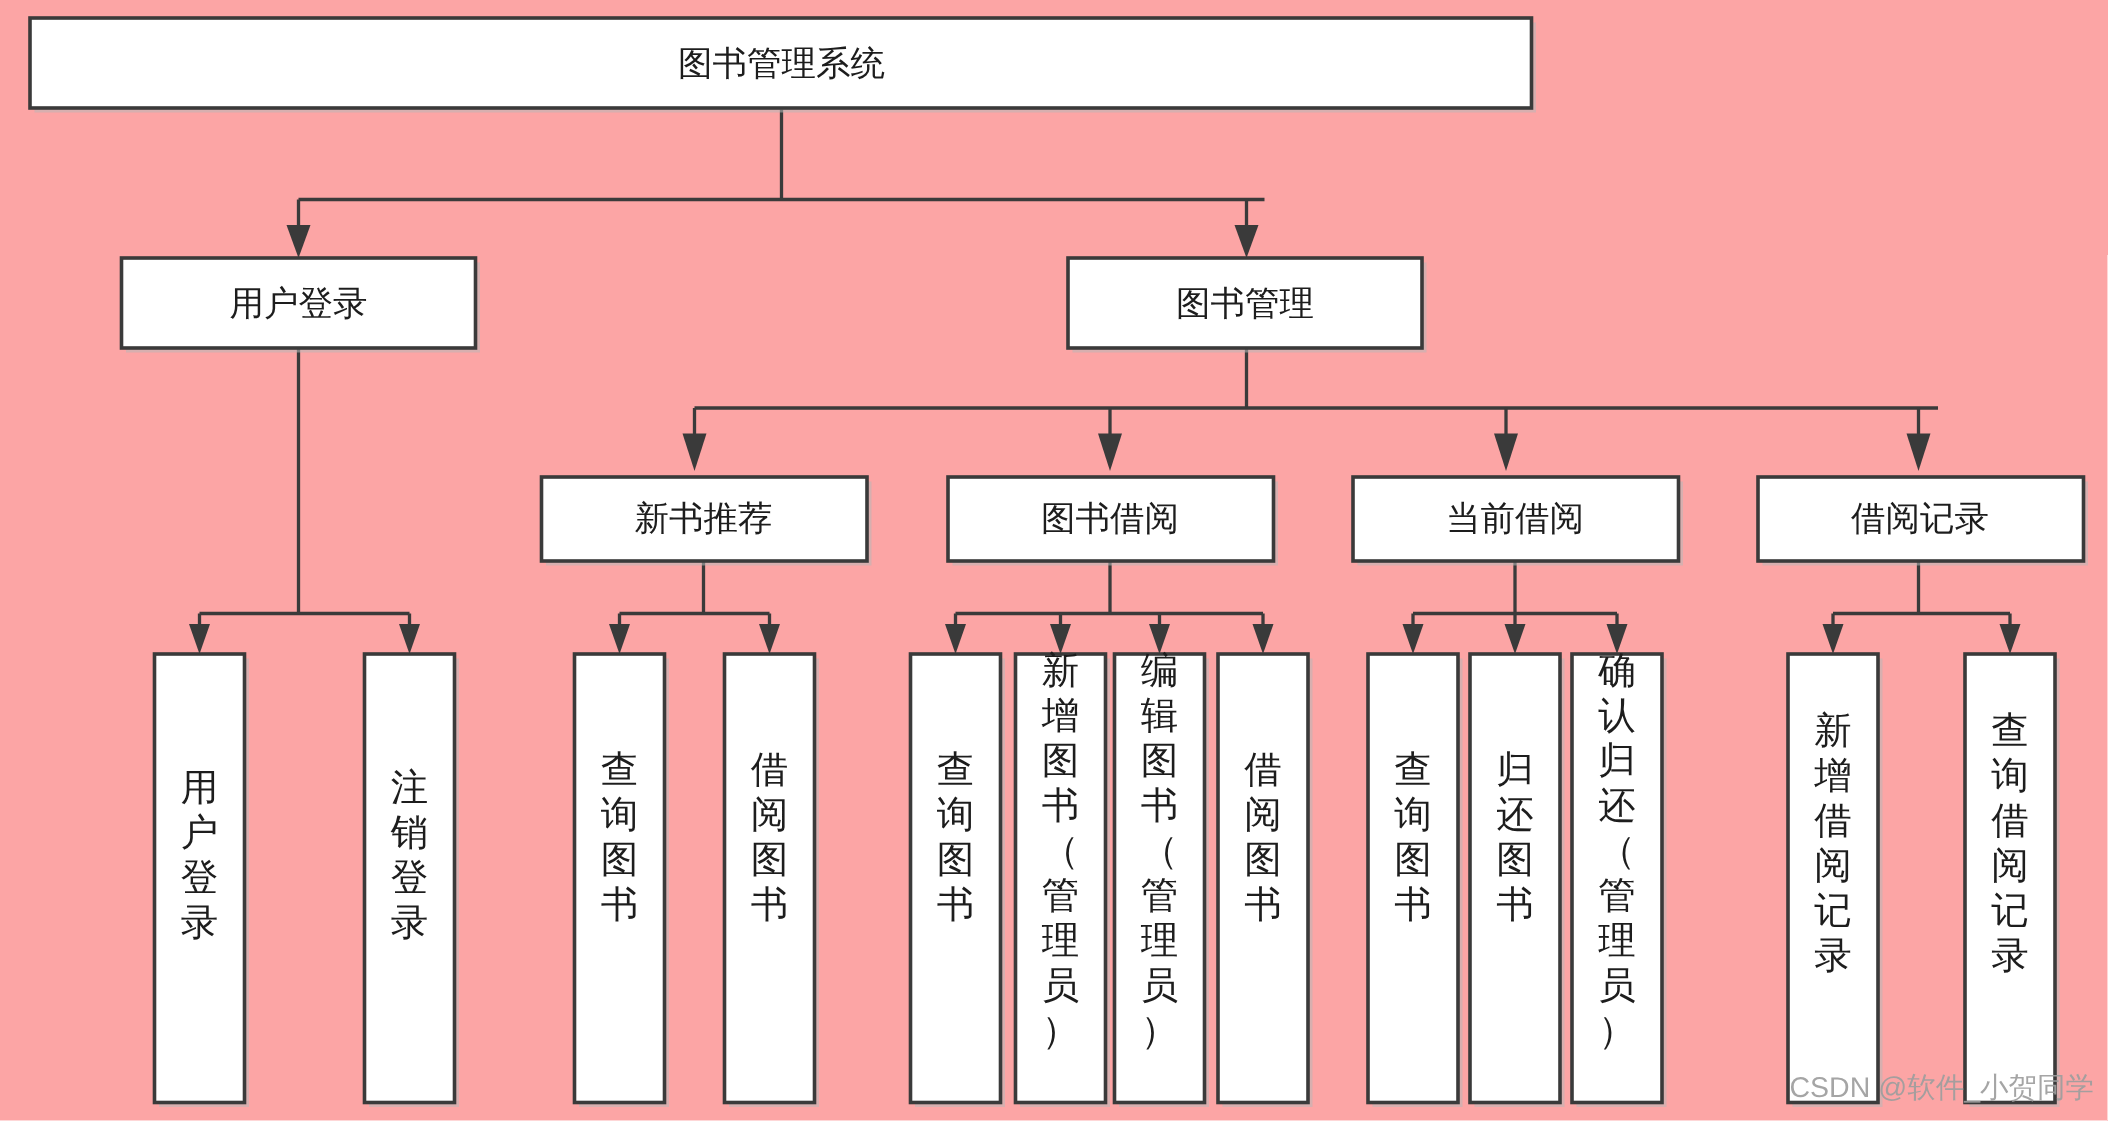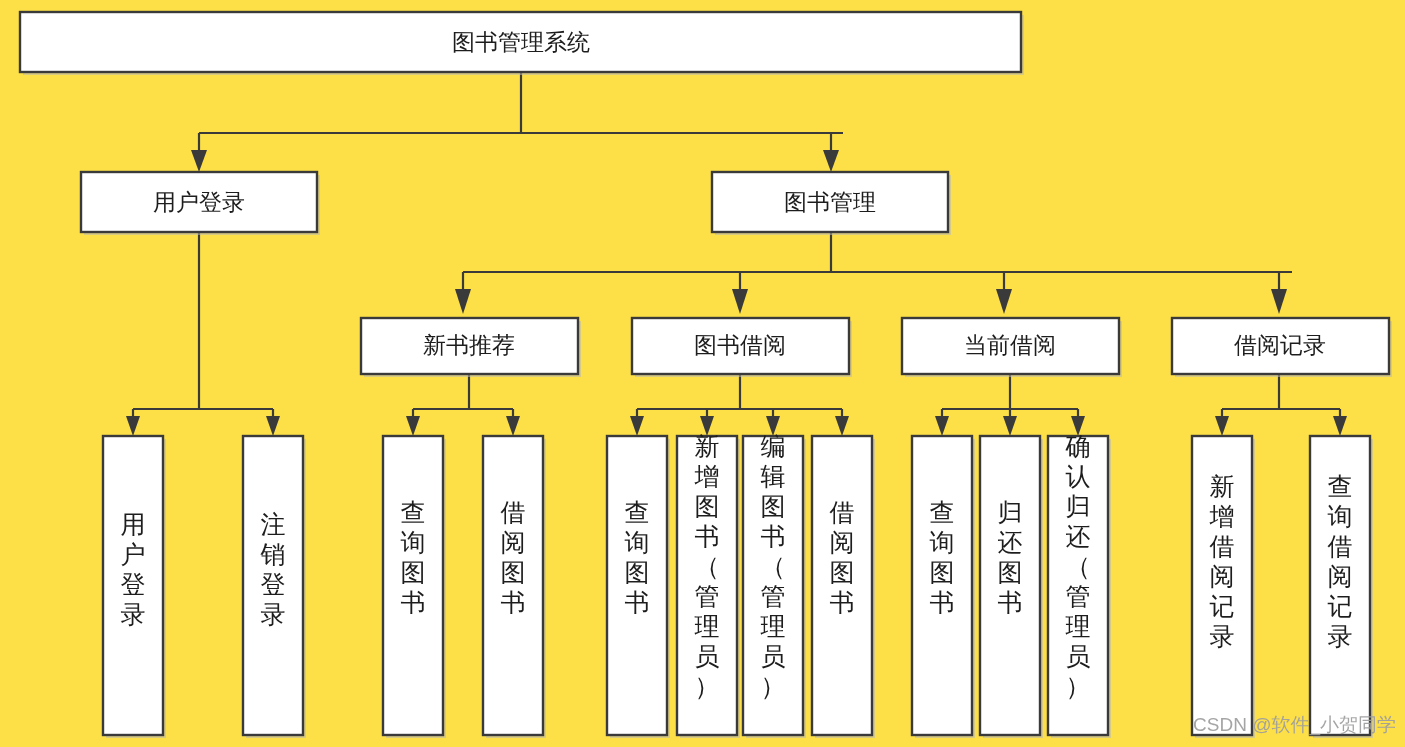--- a/index.html
+++ b/index.html
@@ -8,21 +8,21 @@
     padding: 0;
     background: #ffffff;
   }
   body {
     font-family: "Liberation Sans", "DejaVu Sans", sans-serif;
   }
   #diagram-root {
     position: relative;
     width: 1405px;
     height: 747px;
-    background: #fde047;
+    background: #fca5a5;
     overflow: hidden;
   }
   svg.chart-svg {
     position: absolute;
     left: 0;
     top: 0;
     width: 1405px;
     height: 747px;
     display: block;
   }

